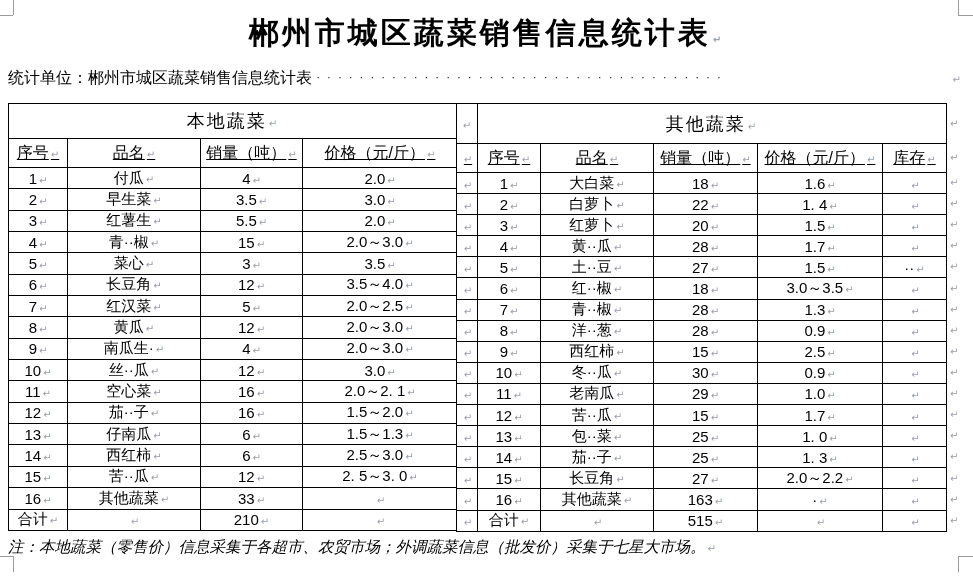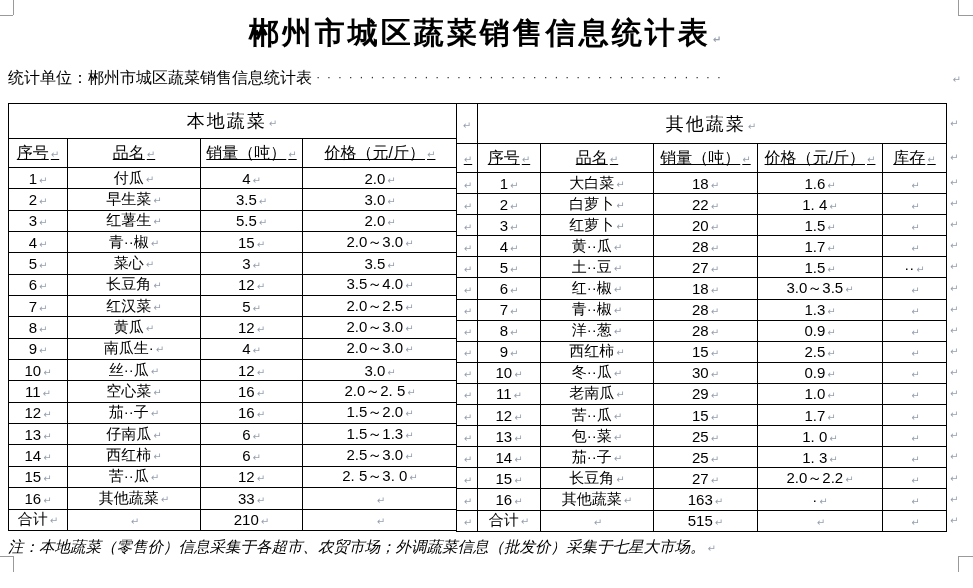--- a/index.html
+++ b/index.html
@@ -133,21 +133,21 @@
       <tr style="height: 21.35px;">
         <td><span>10</span><span class="mk">↵</span></td>
         <td><span>丝··瓜</span><span class="mk">↵</span></td>
         <td><span>12</span><span class="mk">↵</span></td>
         <td><span>3.0</span><span class="mk">↵</span></td>
       </tr>
       <tr style="height: 21.35px;">
         <td><span>11</span><span class="mk">↵</span></td>
         <td><span>空心菜</span><span class="mk">↵</span></td>
         <td><span>16</span><span class="mk">↵</span></td>
-        <td><span>2.0～2. 5</span><span class="mk">↵</span></td>
+        <td><span>2.0～2. 1</span><span class="mk">↵</span></td>
       </tr>
       <tr style="height: 21.35px;">
         <td><span>12</span><span class="mk">↵</span></td>
         <td><span>茄··子</span><span class="mk">↵</span></td>
         <td><span>16</span><span class="mk">↵</span></td>
         <td><span>1.5～2.0</span><span class="mk">↵</span></td>
       </tr>
       <tr style="height: 21.35px;">
         <td><span>13</span><span class="mk">↵</span></td>
         <td><span>仔南瓜</span><span class="mk">↵</span></td>

